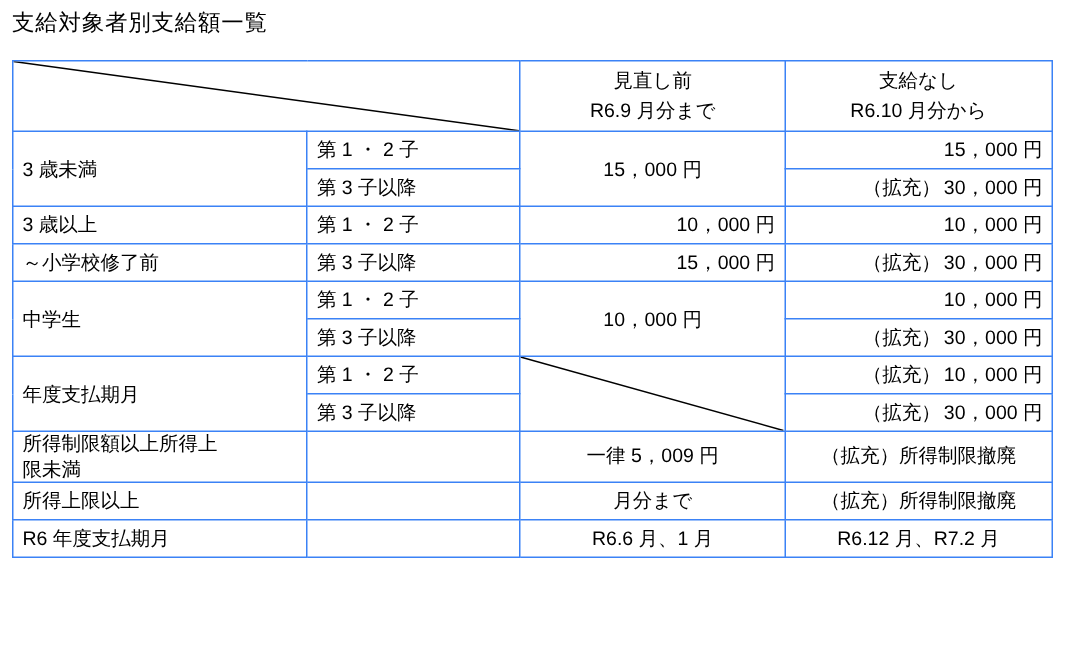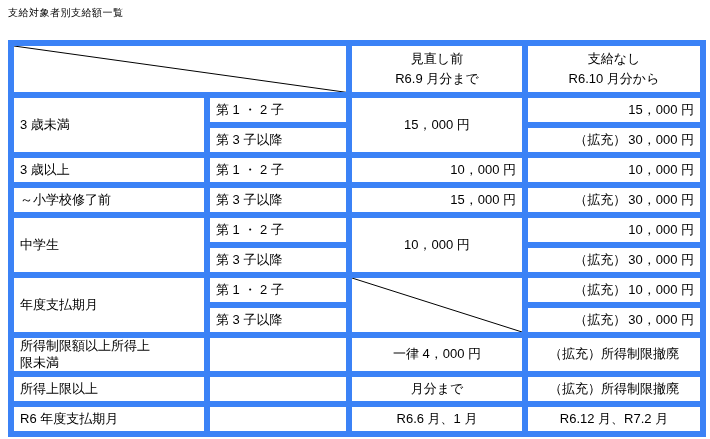--- a/index.html
+++ b/index.html
@@ -12,38 +12,38 @@
     height: 439px;
     font-family: "Liberation Sans", sans-serif;
     color: #000000;
     position: relative;
     overflow: hidden;
   }
   #page-title {
     position: absolute;
     left: 8px;
     top: 6px;
-    font-size: 10px;
+    font-size: 15px;
     letter-spacing: 0.5px;
     white-space: nowrap;
   }
   #table-wrap {
     position: absolute;
     left: 8px;
     top: 40px;
     width: 694px;
   }
   table.grid {
     border-collapse: collapse;
     table-layout: fixed;
     width: 694px;
     font-size: 13px;
   }
   table.grid td {
-    border: 6px solid #3b82f6;
+    border: 1px solid #3b82f6;
     padding: 0 6px;
     vertical-align: middle;
     height: 24px;
     line-height: 1.25;
   }
   .col-a { width: 196px; }
   .col-b { width: 142px; }
   .col-c { width: 176px; }
   .col-d { width: 178px; }
 
@@ -237,21 +237,21 @@
           </div>
         </td>
       </tr>
 
       <tr class="row-xtall">
         <td class="left two-line-label">
           <span>所得制限額以上所得上</span>
           <span>限未満</span>
         </td>
         <td></td>
-        <td class="center">一律 4，000 円</td>
+        <td class="center">一律 5，009 円</td>
         <td class="center">（拡充）所得制限撤廃</td>
       </tr>
 
       <tr class="row-tall">
         <td class="left">所得上限以上</td>
         <td></td>
         <td class="center">月分まで</td>
         <td class="center">（拡充）所得制限撤廃</td>
       </tr>
 

